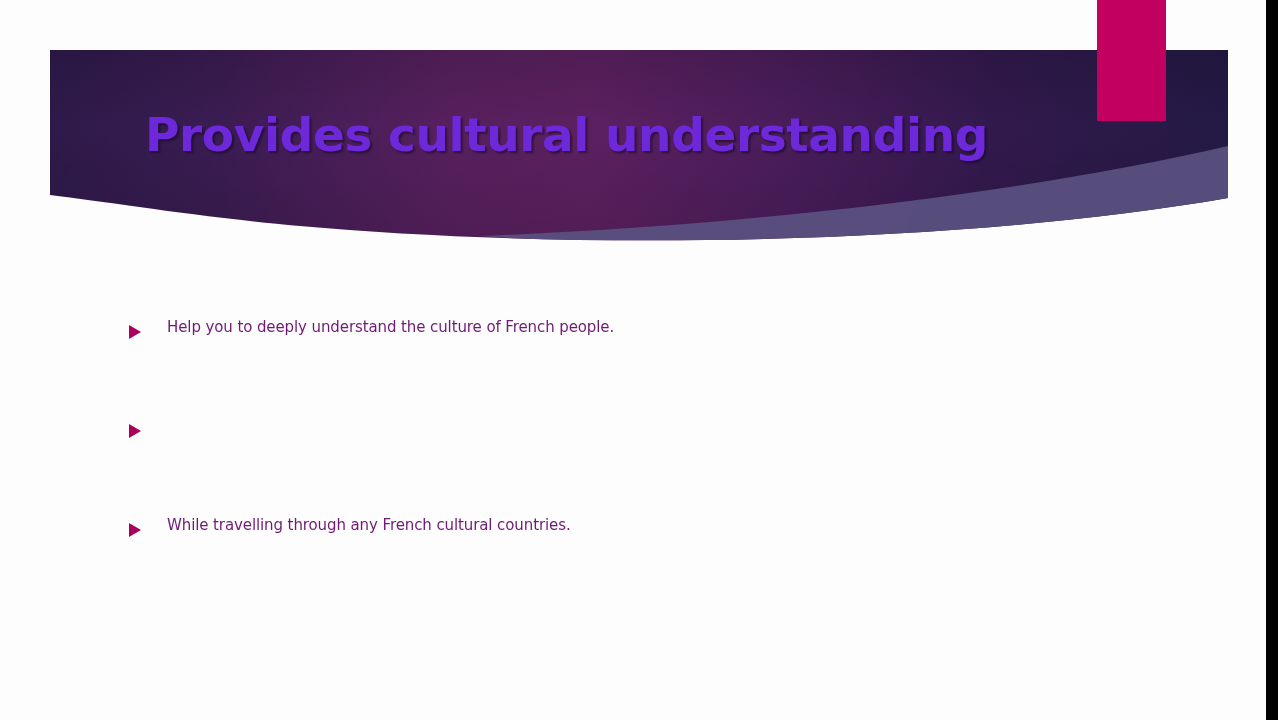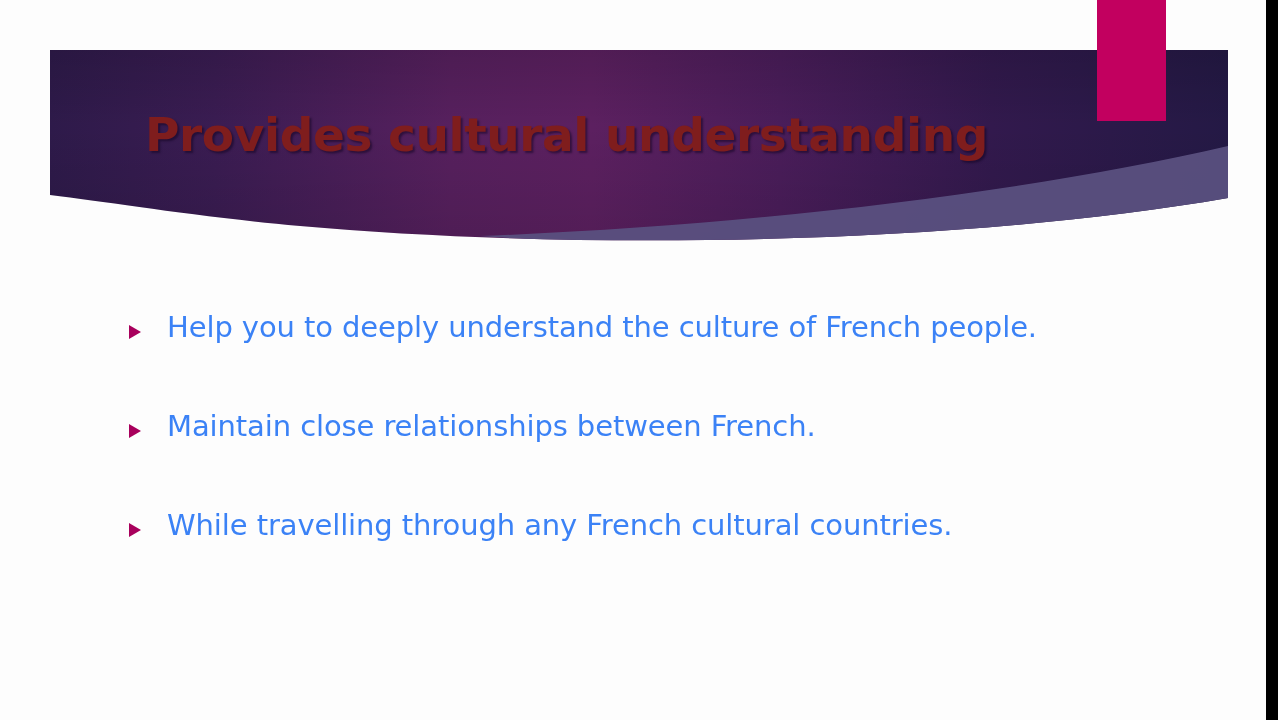--- a/index.html
+++ b/index.html
@@ -70,21 +70,21 @@
 
   
   #title-text {
     position: absolute;
     left: 145px;
     top: 108px;
     font-family: "DejaVu Sans", "Liberation Sans", sans-serif;
     font-size: 47px;
     font-weight: bold;
     letter-spacing: -0.4px;
-    color: #7f1d1d;
+    color: #6d28d9;
     text-shadow: 2px 2px 2px rgba(20, 6, 36, 0.55);
     white-space: nowrap;
     line-height: 1.15;
   }
 
   
   #bullet-list {
     position: absolute;
     left: 128px;
     top: 312px;
@@ -99,23 +99,23 @@
     flex: 0 0 auto;
     width: 14px;
     height: 16px;
     margin-top: 12px;
     margin-right: 25px;
   }
   .bullet-marker svg { display: block; }
   .bullet-text {
     flex: 1 1 auto;
     font-family: "DejaVu Sans", "Liberation Sans", sans-serif;
-    font-size: 29px;
+    font-size: 15px;
     font-weight: normal;
-    color: #3b82f6;
+    color: #701a75;
     line-height: 30px;
     letter-spacing: -0.1px;
     white-space: nowrap;
   }
 </style>
 </head>
 <body>
 
 <div id="slide-stage">
 
@@ -168,21 +168,20 @@
         </span>
         <span class="bullet-text">Help you to deeply understand the culture of French people.</span>
       </div>
 
       <div class="bullet-row">
         <span class="bullet-marker">
           <svg width="14" height="16" viewBox="0 0 14 16" aria-hidden="true">
             <polygon points="1,1 13,8 1,15" fill="#a8005c"></polygon>
           </svg>
         </span>
-        <span class="bullet-text">Maintain close relationships between French.</span>
       </div>
 
       <div class="bullet-row">
         <span class="bullet-marker">
           <svg width="14" height="16" viewBox="0 0 14 16" aria-hidden="true">
             <polygon points="1,1 13,8 1,15" fill="#a8005c"></polygon>
           </svg>
         </span>
         <span class="bullet-text">While travelling through any French cultural countries.</span>
       </div>

